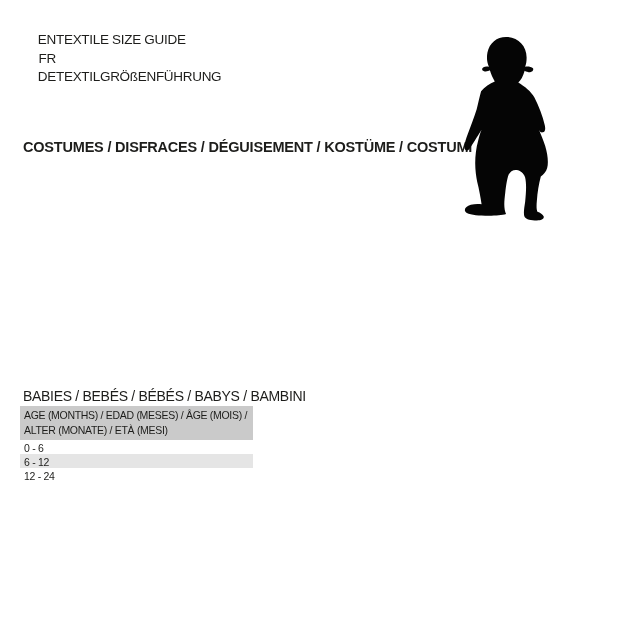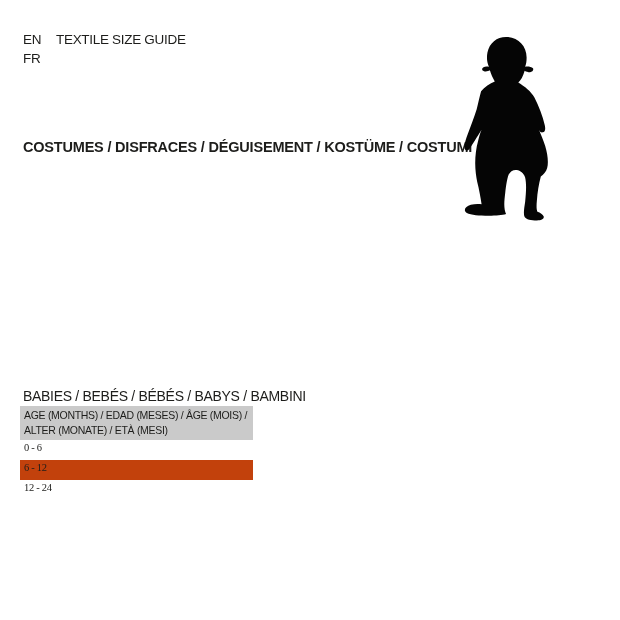--- a/index.html
+++ b/index.html
@@ -11,20 +11,21 @@
     color: #1d1d1b;
     overflow: hidden;
   }
   .condensed { letter-spacing: -0.3px; }
 
   
   .lang-list {
     position: absolute;
     left: 23px;
     top: 31px;
+    text-align: right;
   }
   .lang-row {
     display: flex;
     height: 18.7px;
     line-height: 18.7px;
     font-size: 13.5px;
     font-weight: 500;
   }
   .lang-code { width: 33px; flex: 0 0 33px; }
   .lang-label { white-space: nowrap; }
@@ -66,37 +67,40 @@
     width: 233px;
     font-size: 10.5px;
   }
   .age-table-header {
     background: #cacaca;
     padding: 2px 0 3px 4px;
     line-height: 14.5px;
     font-weight: 500;
   }
   .age-row {
-    height: 20px;
+    height: 14px;
     line-height: 16px;
     padding-left: 4px;
-    font-family: Liberation Serif, serif;
   }
-  .age-row.stripe { background: #c2410c; }
+  .age-row.stripe { background: #e5e5e5; }
 </style>
 </head>
 <body>
 
 <div class="lang-list condensed">
   <div class="lang-row">
     <span class="lang-code">EN</span>
     <span class="lang-label">TEXTILE SIZE GUIDE</span>
   </div>
   <div class="lang-row">
     <span class="lang-code">FR</span>
+  </div>
+  <div class="lang-row">
+    <span class="lang-code">DE</span>
+    <span class="lang-label">TEXTILGRÖßENFÜHRUNG</span>
   </div>
 </div>
 
 <div class="category-line">COSTUMES / DISFRACES / DÉGUISEMENT / KOSTÜME / COSTUMI</div>
 
 <div class="silhouette">
   <svg viewBox="0 0 95 195" xmlns="http://www.w3.org/2000/svg" aria-hidden="true">
     <path fill="#050505" d="
       M45 6
       C57 6 66 15 66 27

